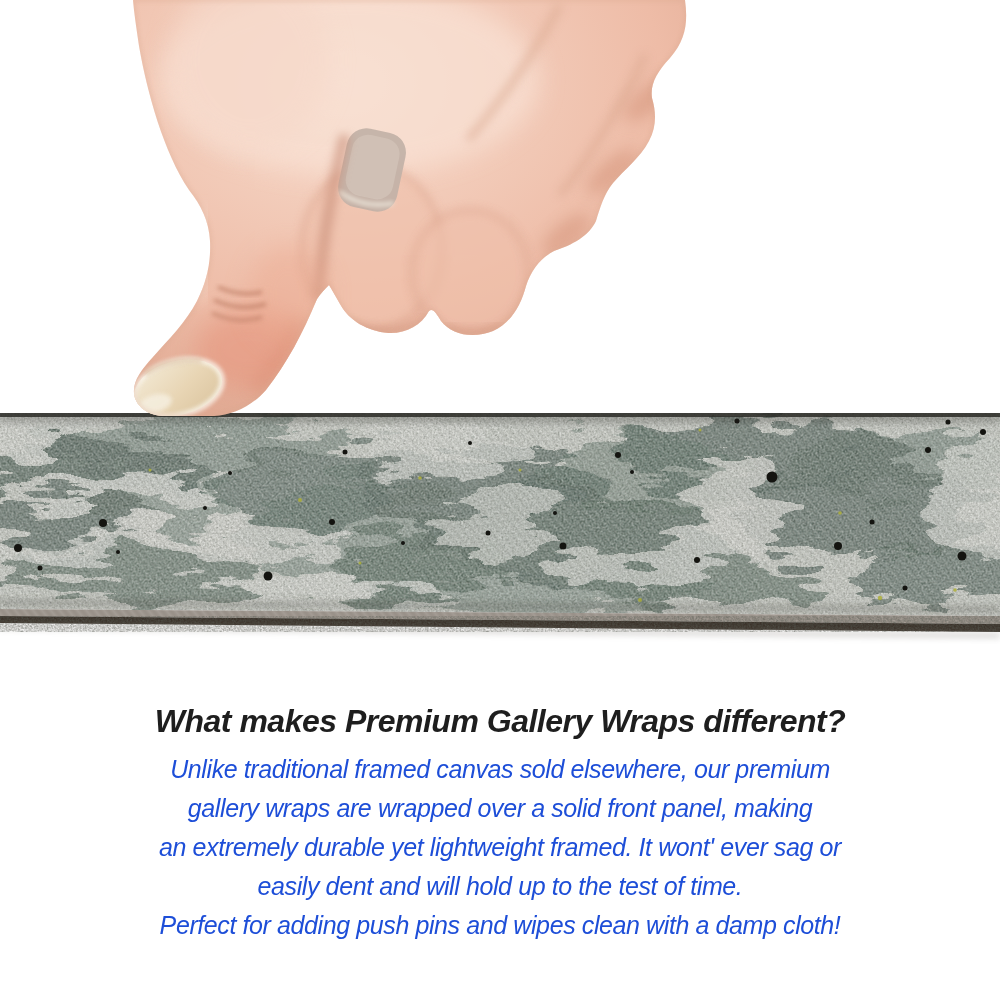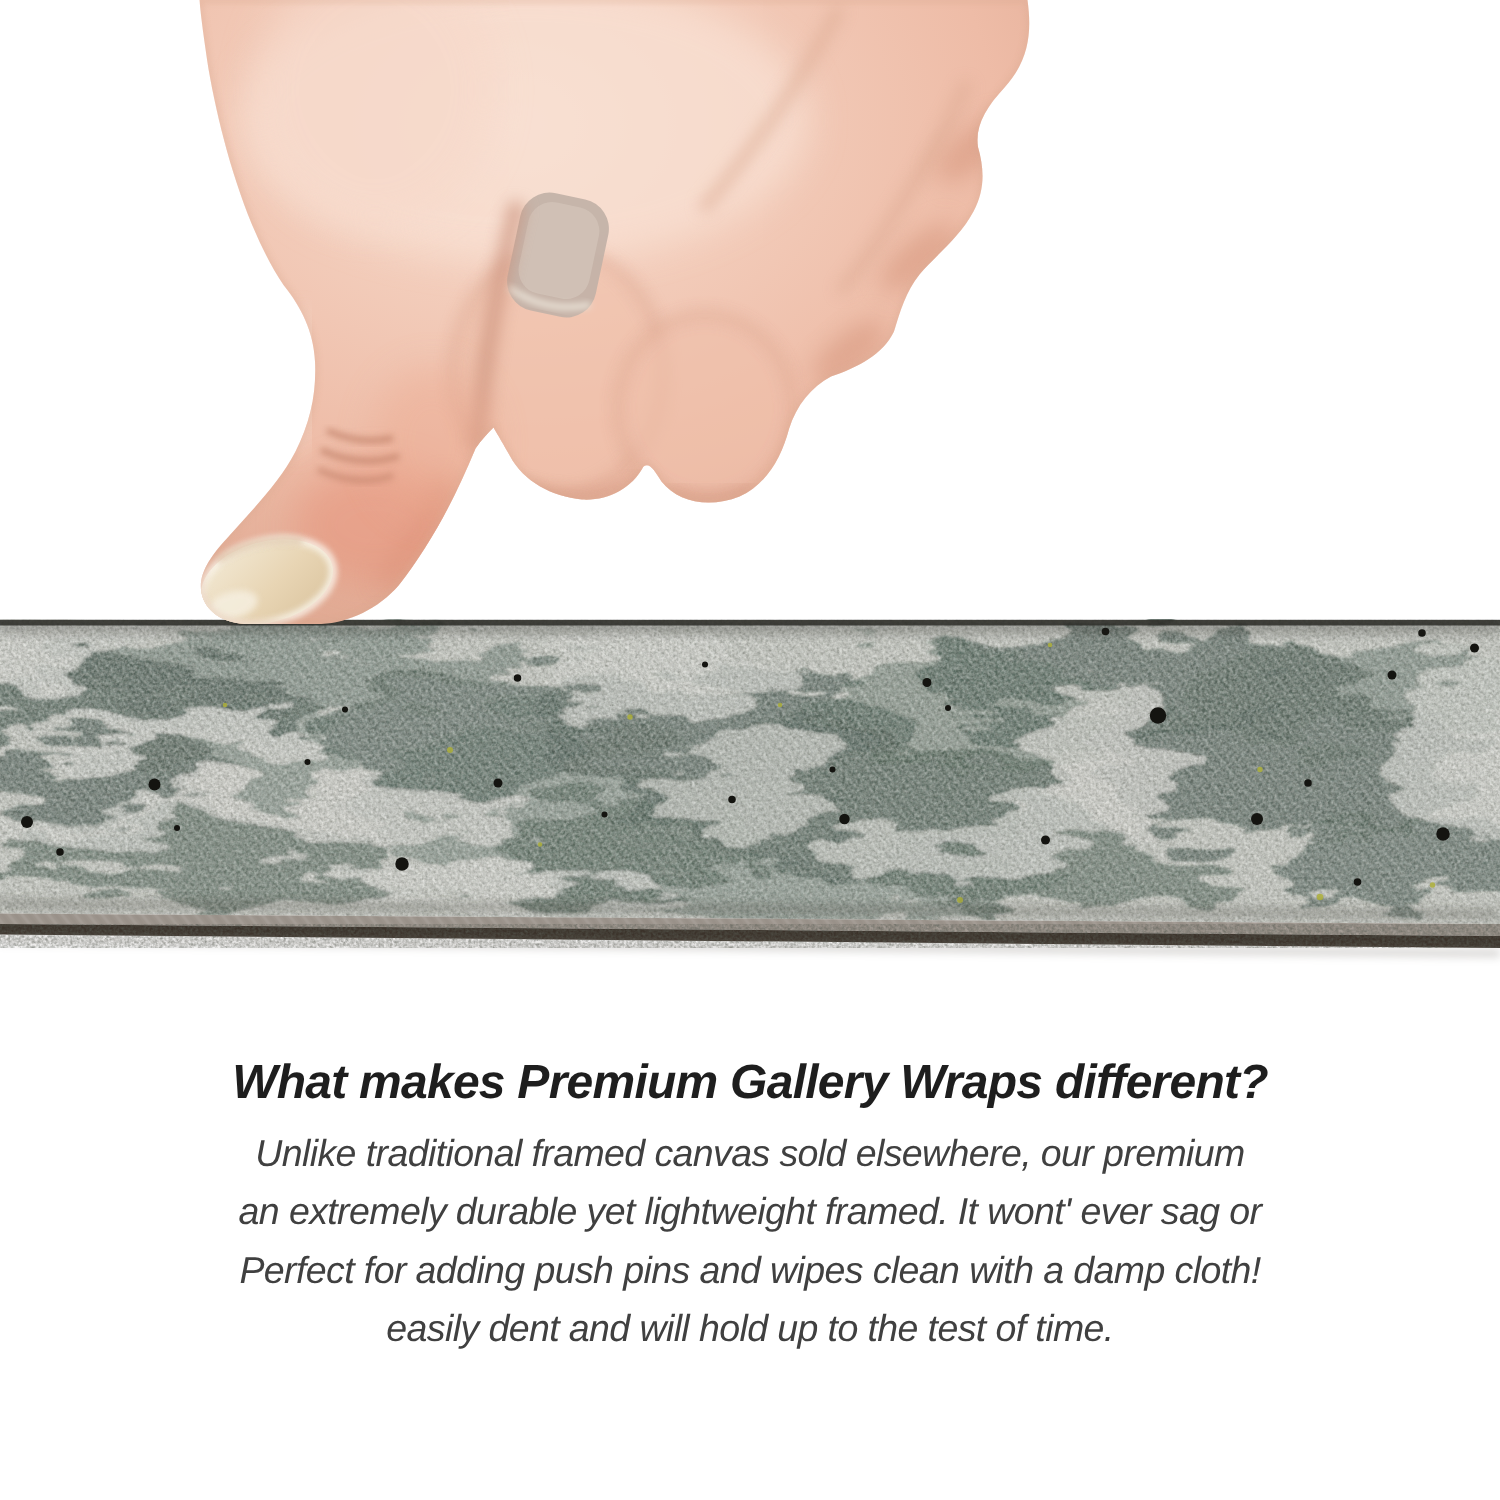--- a/index.html
+++ b/index.html
@@ -14,21 +14,21 @@
     position:absolute;top:700px;left:0;width:1000px;text-align:center;z-index:3;
     font-style:italic;color:#1e1e1e;
   }
   .info h2{
     margin:0;font-size:32px;line-height:42px;font-weight:700;
     letter-spacing:-0.5px;
   }
   .info .lines{margin-top:8px;}
   .info .line{
     margin:0;font-size:25px;line-height:39px;font-weight:400;
-    letter-spacing:-0.4px;color:#404040;
+    letter-spacing:-0.4px;color:#1d4ed8;
   }
 </style>
 </head>
 <body>
 
 <div class="stage">
 
   <div class="strip-wrap">
     <svg width="1000" height="235" viewBox="0 0 1000 235">
       <defs>
@@ -259,19 +259,20 @@
         C252,406 233,415 214,416 L163,416 C146,415 135,405 134,393 C133,381 141,370 153,357
         C169,339 186,322 197,301 C207,281 211,262 210,241 C209,221 201,205 189,190
         C164,153 147,92 139,46 C136,26 134,12 133,0 Z" fill="none" stroke="#d8a78e" stroke-width="3" opacity="0.45" filter="url(#b2)"></path>
     </g>
   </svg>
 
   <section class="info">
     <h2>What makes Premium Gallery Wraps different?</h2>
     <div class="lines">
       <p class="line">Unlike traditional framed canvas sold elsewhere, our premium</p>
+      <p class="line">gallery wraps are wrapped over a solid front panel, making</p>
       <p class="line">an extremely durable yet lightweight framed. It wont' ever sag or</p>
+      <p class="line">easily dent and will hold up to the test of time.</p>
       <p class="line">Perfect for adding push pins and wipes clean with a damp cloth!</p>
-      <p class="line">easily dent and will hold up to the test of time.</p>
     </div>
   </section>
 
 </div>
 
 </body></html>

